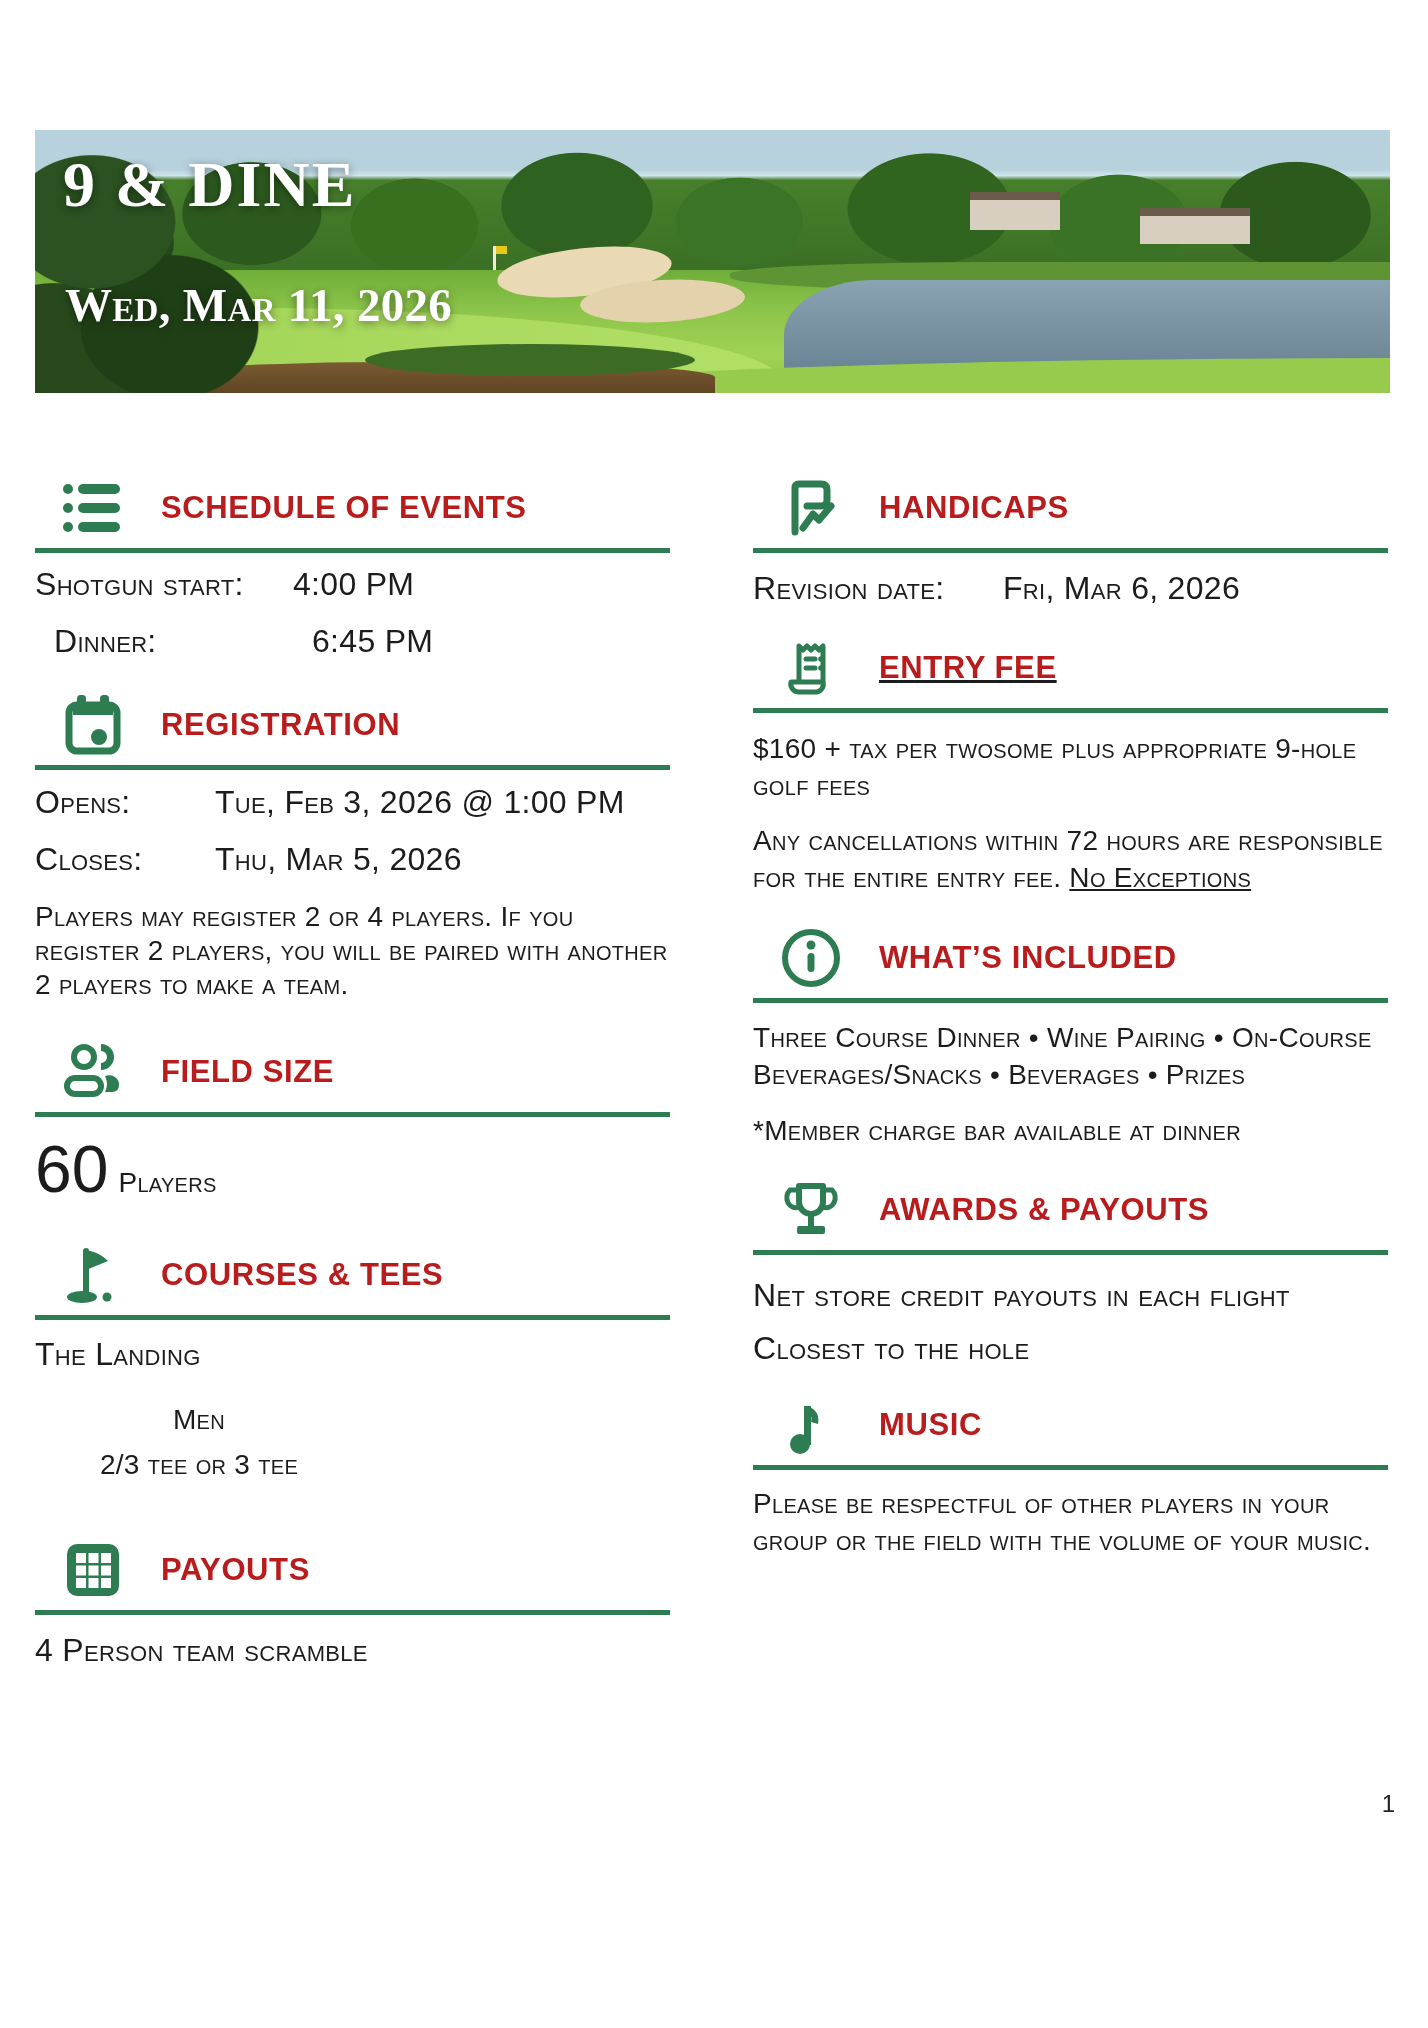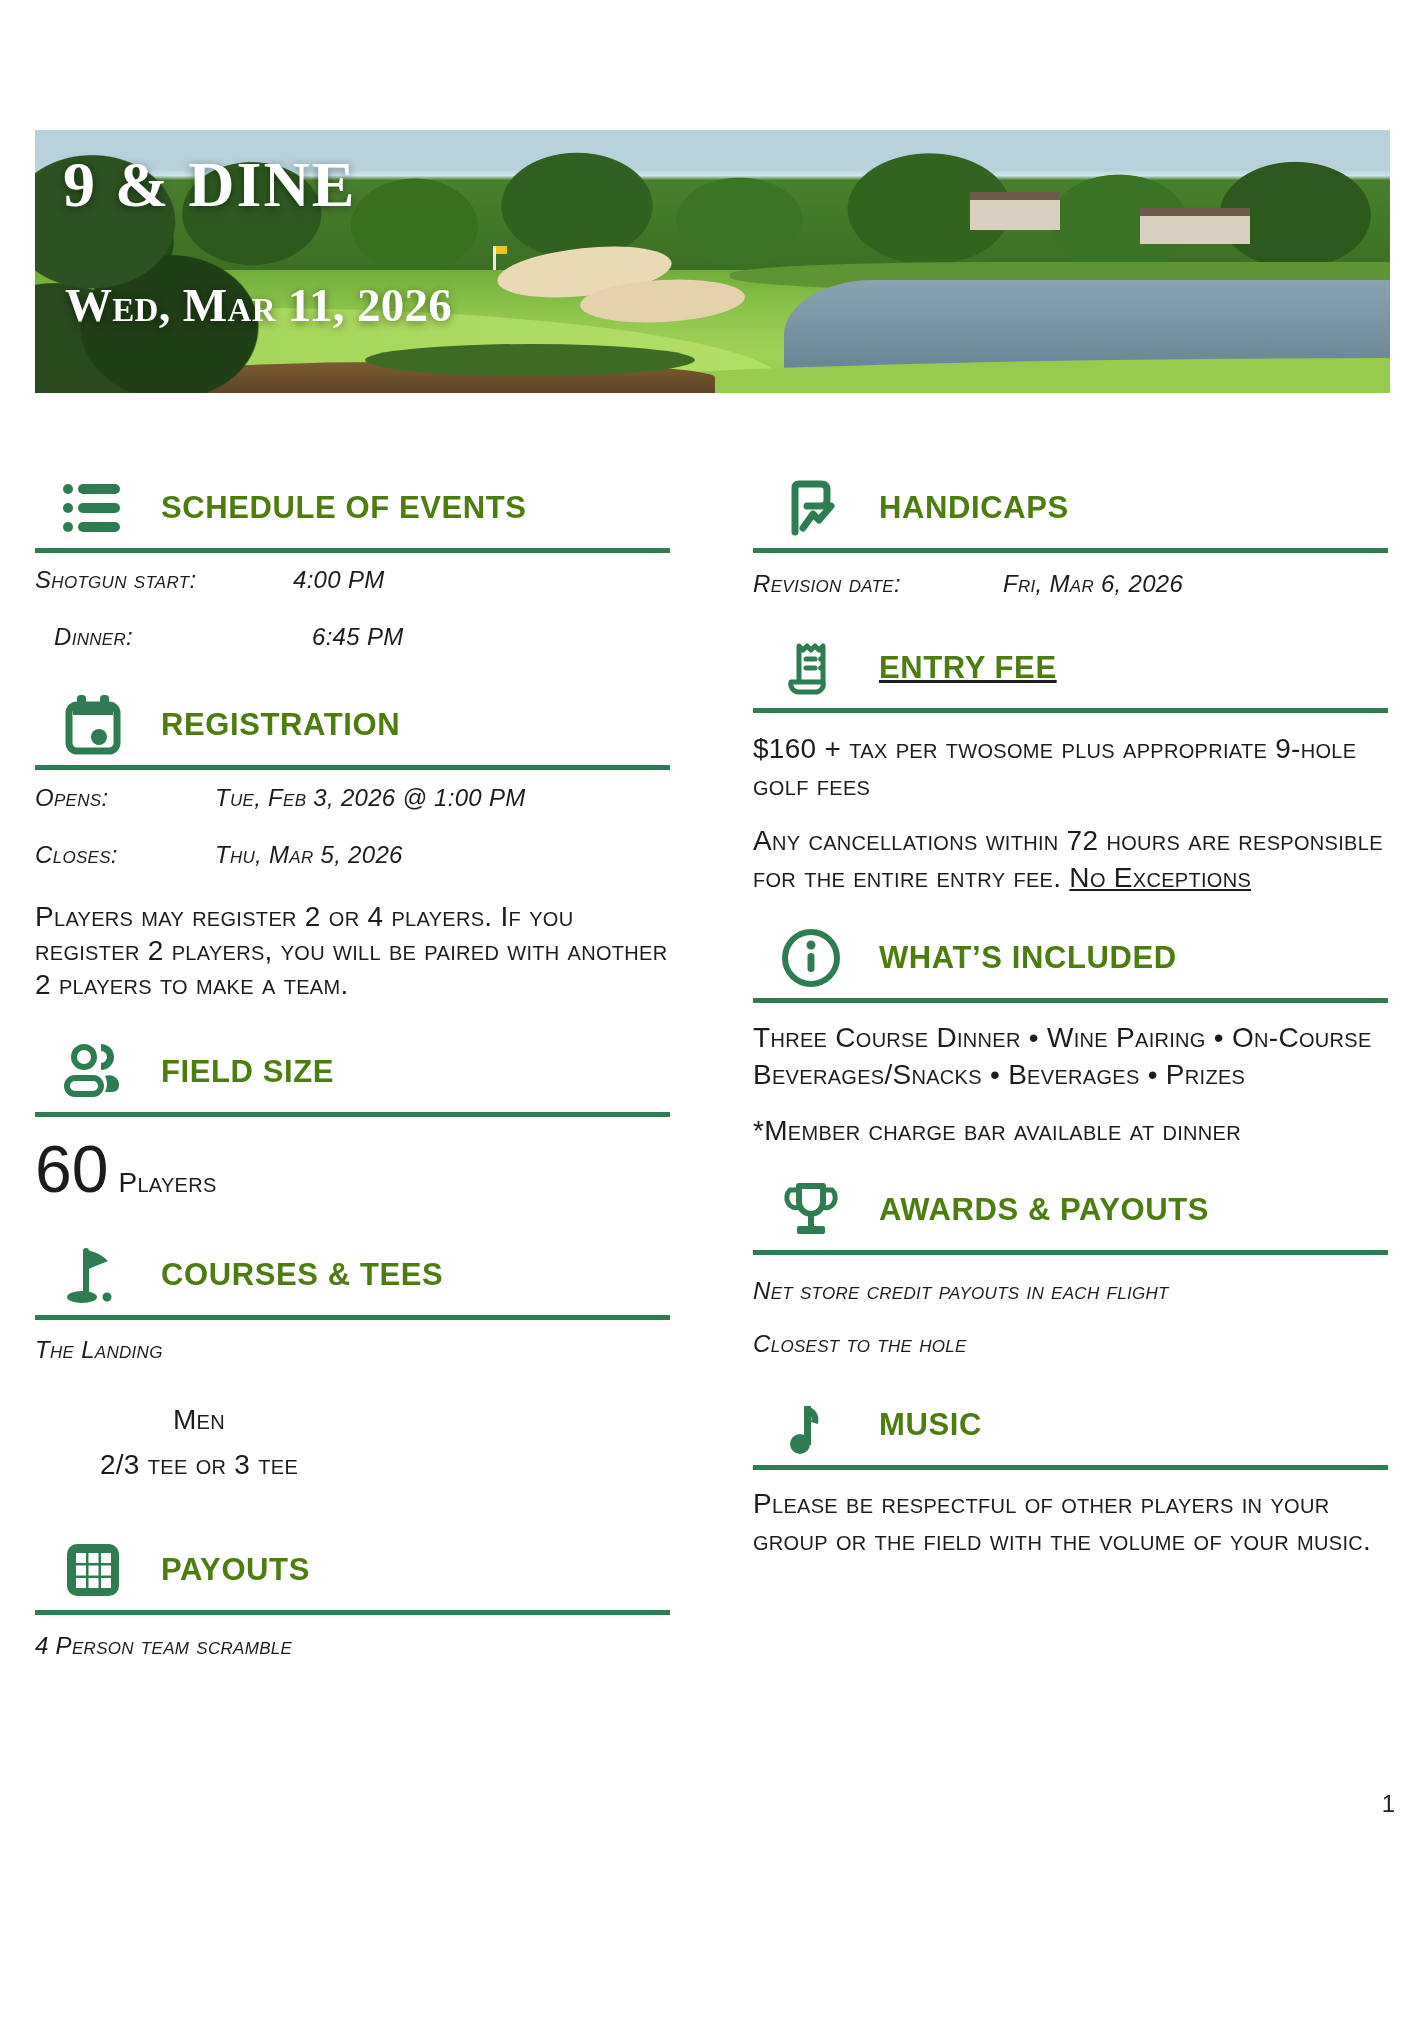--- a/index.html
+++ b/index.html
@@ -54,26 +54,26 @@
     font-family:"Liberation Serif", serif;font-weight:bold;font-size:64px;letter-spacing:2px;
     text-shadow:0 2px 8px rgba(0,0,0,.45);}
   .hero-date{position:absolute;left:30px;top:148px;color:#fff;
     font-family:"Liberation Serif", serif;font-weight:bold;font-size:47px;letter-spacing:1px;
     font-variant:small-caps;text-shadow:0 2px 8px rgba(0,0,0,.45);}
 
   
   .sec-head{width:635px;height:86px;}
   .hd-row{display:flex;align-items:center;height:81px;padding-left:26px;box-sizing:border-box;}
   .hd-row svg{flex:0 0 auto;}
-  .sec-title{color:#4d7c0f;font-weight:bold;font-size:31px;letter-spacing:.6px;margin-left:36px;}
+  .sec-title{color:#b91c1c;font-weight:bold;font-size:31px;letter-spacing:.6px;margin-left:36px;}
   .rule{position:absolute;left:0;bottom:0;width:635px;height:5px;background:#2e7d52;}
 
   
   .sc{font-variant:small-caps;letter-spacing:.3px;}
-  .row{font-size:24px;font-style:italic;}
+  .row{font-size:32px;}
   .row .lbl{display:inline-block;}
   .para{font-size:28px;line-height:34px;}
   .rpara{font-size:28px;line-height:37px;}
   .big60{font-size:66px;line-height:66px;font-weight:400;}
   .big60 .unit{font-size:28px;margin-left:10px;}
   .u{text-decoration:underline;}
   .tee-col{position:absolute;width:300px;text-align:center;font-size:28px;}
   .tee-val{margin-top:13px;}
   .pagenum{font-size:24px;color:#222;width:40px;text-align:right;}
 </style>

